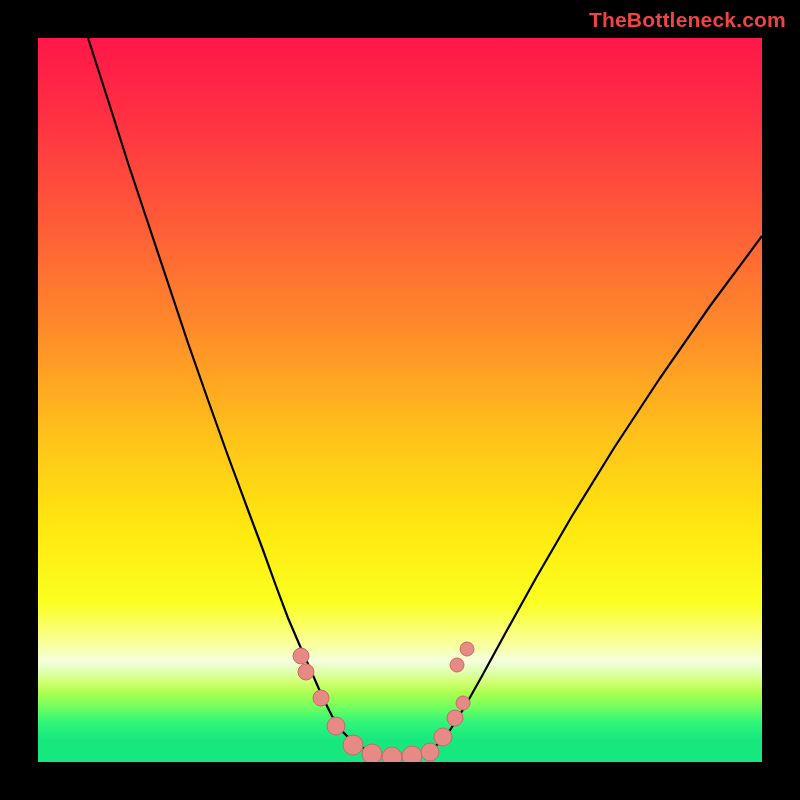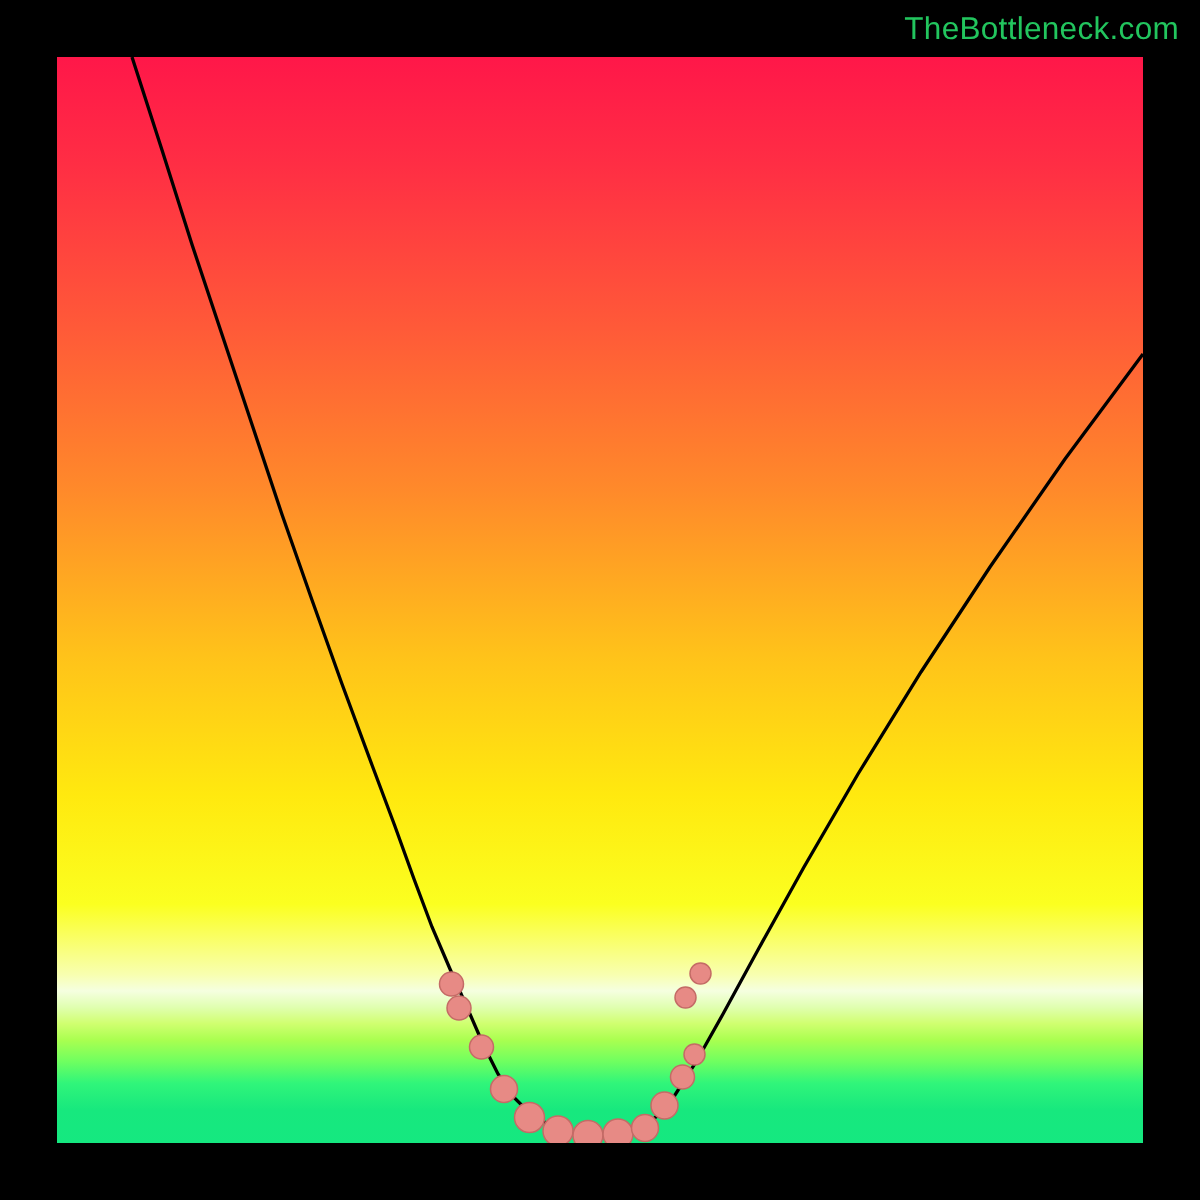--- a/index.html
+++ b/index.html
@@ -31,23 +31,23 @@
     position: absolute;
     left: 0;
     top: 0;
     width: 100%;
     height: 100%;
   }
   .watermark {
     position: absolute;
     top: 8px;
     right: 14px;
-    color: #22c55e;
+    color: #ef4444;
     font-size: 21px;
-    font-weight: 400;
+    font-weight: 700;
     letter-spacing: 0.2px;
     z-index: 5;
   }
   svg.curves {
     position: absolute;
     left: 0;
     top: 0;
     width: 100%;
     height: 100%;
     z-index: 3;

